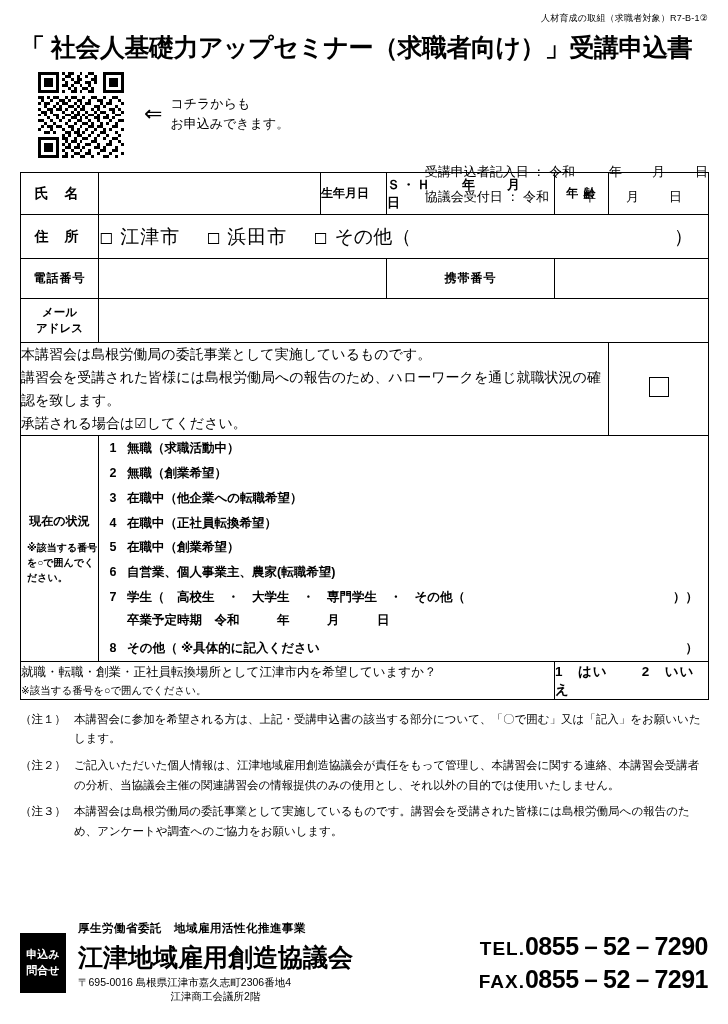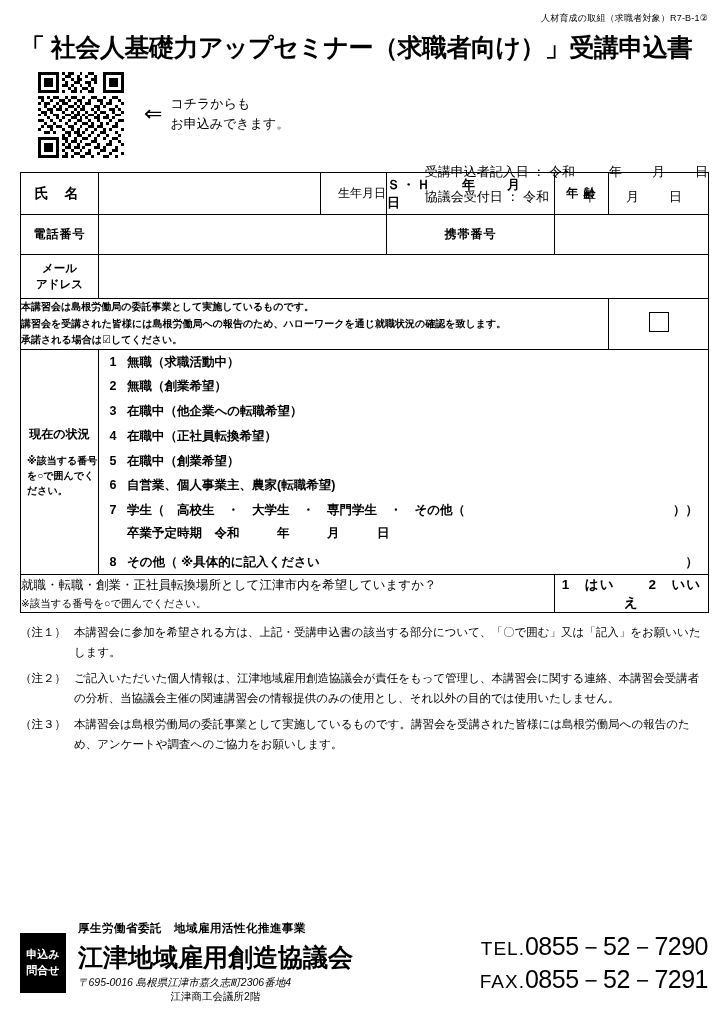--- a/index.html
+++ b/index.html
@@ -30,66 +30,66 @@
   .dates .sp2 { display:inline-block; width: 30px; }
   .dates .sp3 { display:inline-block; width: 30px; }
 
   table.form { width: 688px; border-collapse: collapse; margin-top: 14px; table-layout: fixed; }
   table.form td { border: 1.2px solid #000; padding: 0; vertical-align: middle; }
   .lbl-cell { text-align: center; font-weight: bold; font-size: 14px; letter-spacing: 6px; padding: 10px 0; }
   .lbl-cell.small { font-size: 12px; letter-spacing: 1px; }
   .lbl-cell.tiny { font-size: 11.5px; letter-spacing: 0px; line-height: 1.35; }
 
   .row-name td { height: 42px; }
-  .dob-lbl { font-size: 12px; font-weight: normal; text-align:right; letter-spacing:0;margin-left:32px; }
+  .dob-lbl { font-size: 12px; font-weight: bold; text-align:left; letter-spacing:0;margin-left:32px; }
   .sh { font-size: 13px; font-weight: bold; text-align:left; padding-left: 8px; letter-spacing: 2px;}
   .age { font-size: 12px; font-weight: bold; text-align:center; letter-spacing: 1px;}
 
   .addr { font-size: 19px; padding-left: 14px; letter-spacing: 1px; }
   .addr .cb { font-size: 17px; margin-right: 6px; }
   .addr .gap { display:inline-block; width: 26px; }
   .addr .other-paren { letter-spacing: 0; }
   .addr .tail { float:right; margin-right: 14px; }
 
   .row-tel td { height: 40px; }
   .row-mail td { height: 44px; }
 
-  .consent { font-size: 10px; line-height: 1.65; padding: 7px 9px; font-weight: bold; margin-left: 32px; }
+  .consent { font-size: 14px; line-height: 1.65; padding: 7px 9px; font-weight: normal; margin-left: 32px; }
   .consent-box { text-align:center; }
   .cbox { display:inline-block; width: 20px; height: 20px; border: 1.2px solid #000; }
 
   .status-lbl { font-size: 12px; font-weight: bold; text-align:center; line-height:1.5; padding: 6px 4px;}
   .status-lbl .note { font-size: 10px; font-weight: bold; display:block; margin-top: 10px; text-align:left; padding-left: 6px; line-height: 1.5;}
   .opts { padding: 8px 0 8px 0; }
   .opt { display:flex; font-size: 12.5px; font-weight: bold; line-height: 1.5; padding: 3px 0 3px 0; }
   .opt .num { width: 28px; text-align:center; flex: none; }
   .opt .txt { flex: 1; }
   .opt .txt .rt { float: right; margin-right: 10px; }
   .opt .sub { margin-top: 4px; }
 
   .hope { font-size: 12.5px; font-weight: normal; padding: 8px 10px; line-height:1.6; }
   .hope .sub { font-size: 10.5px; display:block; }
-  .yesno { text-align:center; font-size: 13.5px; font-weight: bold; letter-spacing: 1px; }
+  .yesno { font-size: 13.5px; font-weight: bold; letter-spacing: 1px; }
   .yesno .g { display:inline-block; width: 34px; }
 
   .notes { margin-top: 10px; font-size: 11.5px; line-height: 1.7; }
   .note-row { display:flex; margin-bottom: 7px; }
   .note-lbl { width: 54px; flex: none; }
   .note-body { flex: 1; }
 
   .footer { position: absolute; left: 20px; bottom: 8px; width: 688px; display:flex; align-items:center; }
   .fbadge { width: 46px; height: 60px; background:#000; color:#fff; font-size: 11px; font-weight: bold;
             display:flex; flex-direction:column; align-items:center; justify-content:center; line-height:1.45; }
   .fmid { margin-left: 12px; }
   .fmid .l1 { font-size: 11.5px; font-weight: bold; letter-spacing: .5px; }
   .fmid .l2 { font-size: 25px; font-weight: bold; letter-spacing: 0px; margin-top: 5px; }
-  .fmid .l3 { font-size: 10.5px; margin-top: 2px; font-style: italic; }
+  .fmid .l3 { font-size: 10.5px; margin-top: 2px; }
   .fmid .l4 { font-size: 10.5px; text-align:center; }
   .fright { margin-left: auto; text-align: right; }
-  .fright div { font-size: 25px; font-weight: normal; letter-spacing: -0.5px; white-space: nowrap; margin-left: 16px; }
+  .fright div { font-size: 25px; font-weight: bold; letter-spacing: -0.5px; white-space: nowrap; margin-left: 16px; }
   .fright .pre { font-size: 19px; letter-spacing: 1px; }
 </style>
 </head>
 <body>
 
 <div class="page">
 
   <div class="doc-code">人材育成の取組（求職者対象）R7-B-1②</div>
 
   <div class="title">「 社会人基礎力アップセミナー（求職者向け）」受講申込書</div>
@@ -349,20 +349,26 @@
     <tbody>
         <tr class="row-name">
       <td class="lbl-cell">氏 名</td>
       <td></td>
       <td class="dob-lbl">生年月日</td>
       <td class="sh">Ｓ・Ｈ　　年　　月　　日</td>
       <td class="age">年 齢</td>
       <td></td>
     </tr>
 
+    <tr class="row-addr">
+      <td class="lbl-cell">住 所</td>
+      <td colspan="5" class="addr" style="height:44px">
+        <span class="cb">◻</span><span>江津市</span><span class="gap"></span><span class="cb">◻</span><span>浜田市</span><span class="gap"></span><span class="cb">◻</span><span class="other-paren">その他（</span><span class="tail">）</span>
+      </td>
+    </tr>
 
     <tr class="row-tel">
       <td class="lbl-cell small">電話番号</td>
       <td colspan="2"></td>
       <td class="lbl-cell small">携帯番号</td>
       <td colspan="2"></td>
     </tr>
 
     <tr class="row-mail">
       <td class="lbl-cell tiny">

